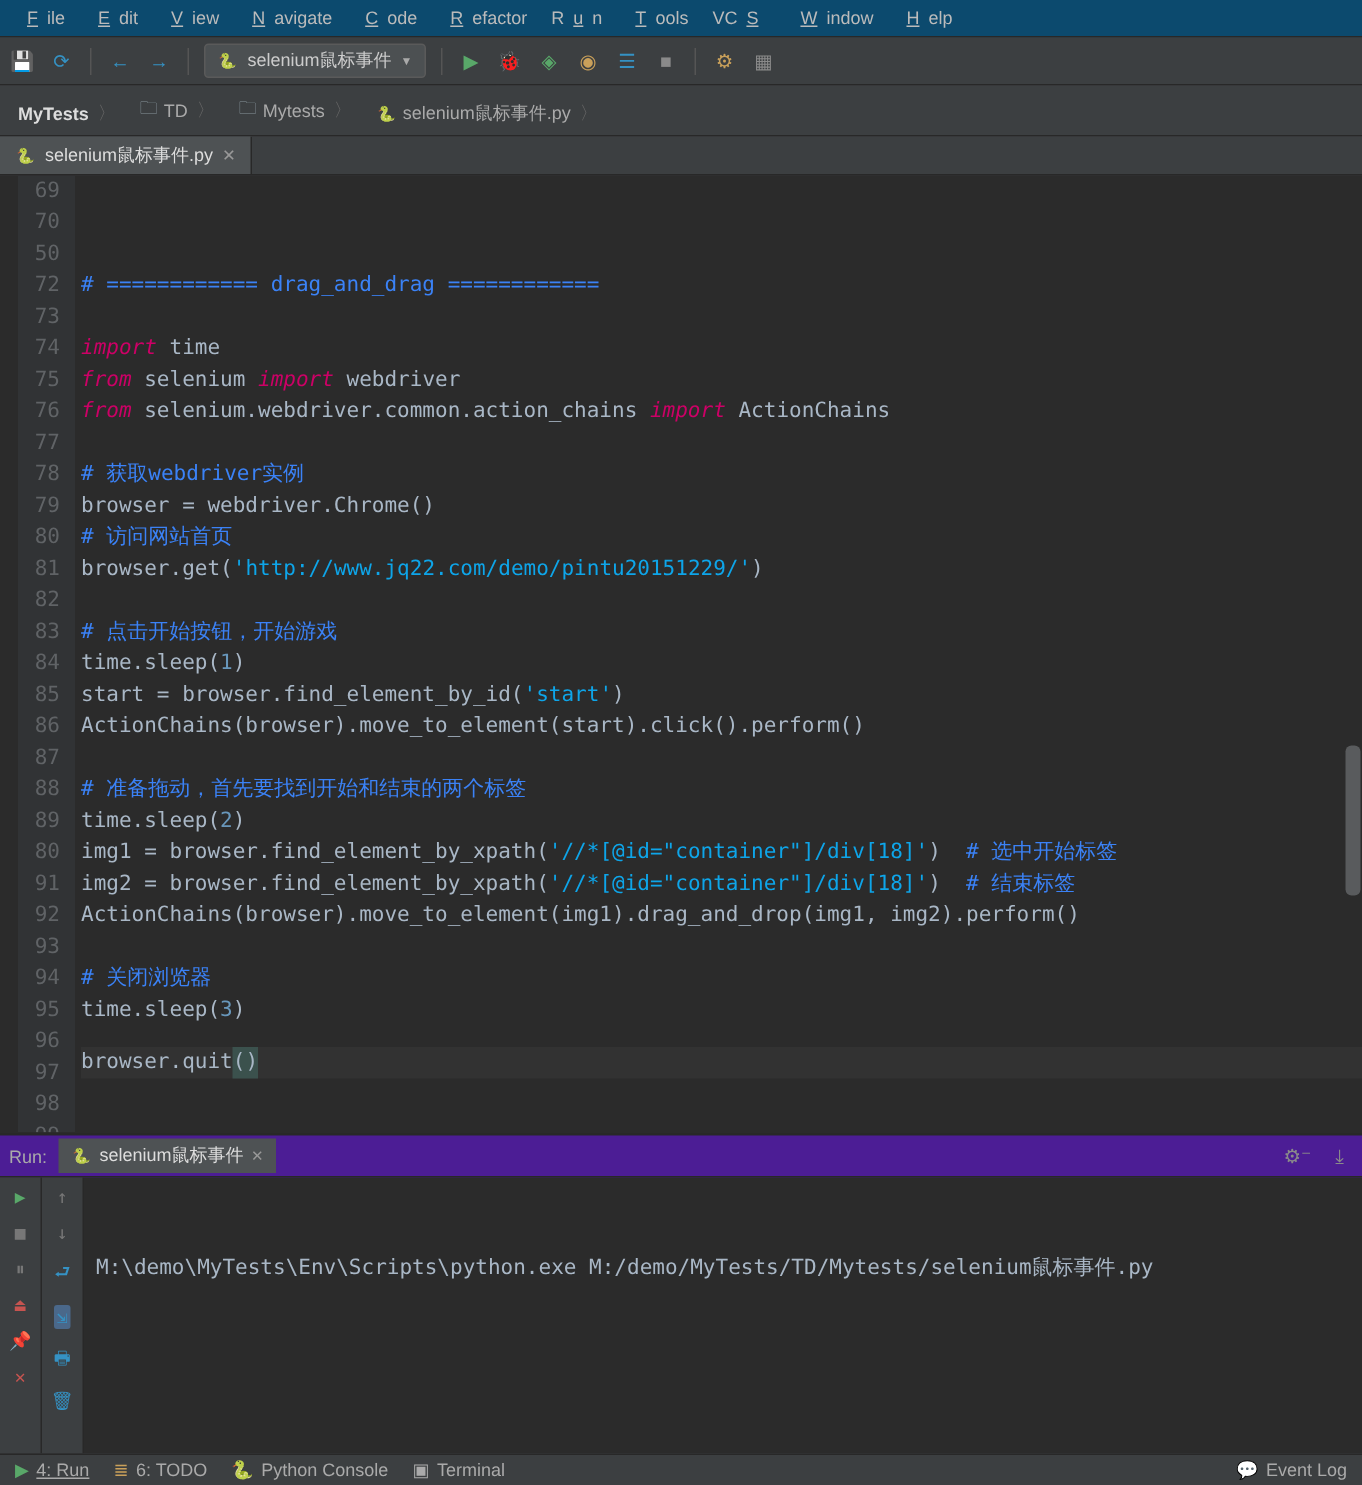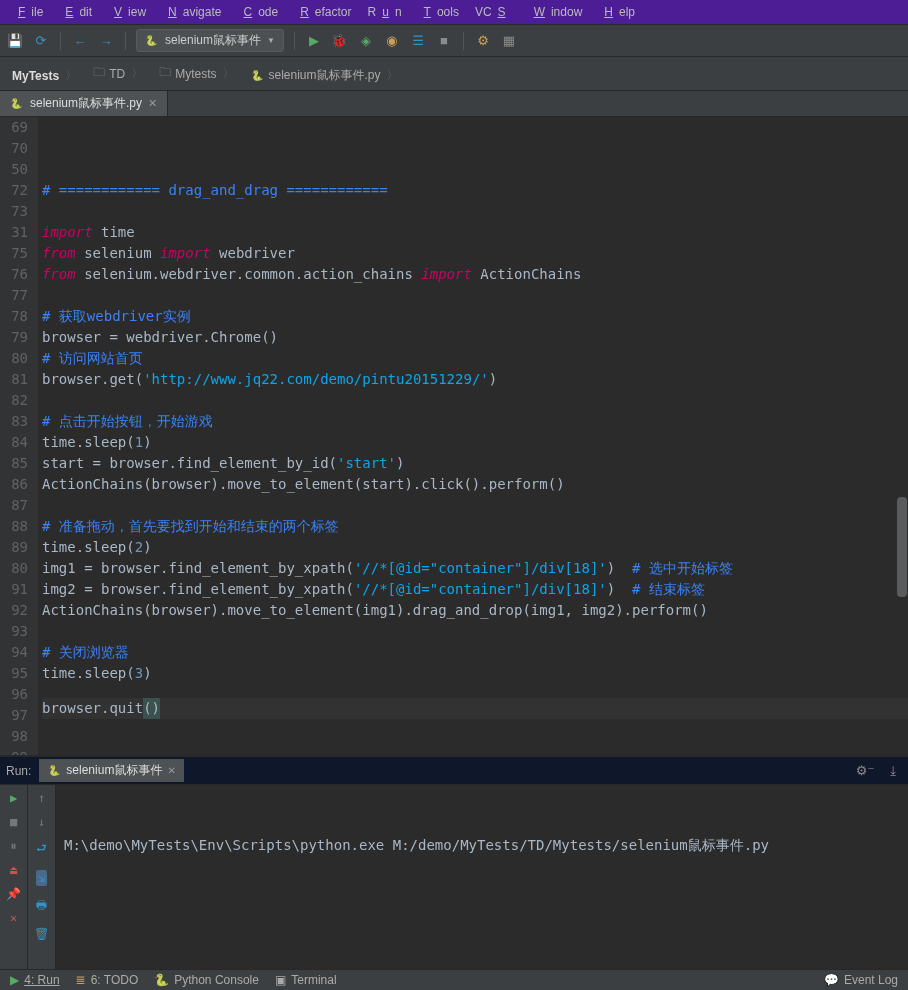--- a/index.html
+++ b/index.html
@@ -11,21 +11,21 @@
     width: 908px;
     height: 990px;
     overflow: hidden;
     display: flex;
     flex-direction: column;
   }
   .menubar {
     display: flex;
     gap: 4px;
     padding: 3px 6px;
-    background: #4c1d95;
+    background: #0c4a6e;
     border-bottom: 1px solid #282828;
   }
   .menubar span { padding: 2px 6px; cursor: default; }
   .menubar .u { text-decoration: underline; }
   .toolbar {
     display: flex;
     align-items: center;
     gap: 8px;
     padding: 4px 6px;
     background: #3c3f41;
@@ -84,20 +84,21 @@
     overflow: hidden;
     min-height: 0;
   }
   .gutter {
     background: #313335;
     color: #606366;
     text-align: right;
     padding: 0 10px 0 6px;
     user-select: none;
     min-width: 38px;
+    margin-left: 12px;
   }
   .gut-line { height: 21px; }
   .code {
     flex: 1;
     padding-left: 4px;
     color: #a9b7c6;
     white-space: pre;
     position: relative;
   }
   .code-line { height: 21px; display: flex; }
@@ -113,21 +114,21 @@
   }
   .run-panel {
     height: 220px;
     display: flex;
     flex-direction: column;
     border-top: 2px solid #282828;
     background: #2b2b2b;
   }
   .run-header {
     display: flex; align-items: center; gap: 8px;
-    background: #0f172a;
+    background: #4c1d95;
     border-bottom: 1px solid #282828;
     padding: 2px 6px;
     font-size: 12px;
     color: #aaa;
     text-align: center;
   }
   .run-tab {
     display: flex; align-items: center; gap: 5px;
     background: #4e5254; padding: 3px 8px;
     color: #ddd;
@@ -241,21 +242,21 @@
   </div>
 </div>
 
 <div class="editor-area">
   <div class="gutter" id="gutter">
       <div class="gut-line">69</div>
       <div class="gut-line">70</div>
       <div class="gut-line">50</div>
       <div class="gut-line">72</div>
       <div class="gut-line">73</div>
-      <div class="gut-line">31</div>
+      <div class="gut-line">74</div>
       <div class="gut-line">75</div>
       <div class="gut-line">76</div>
       <div class="gut-line">77</div>
       <div class="gut-line">78</div>
       <div class="gut-line">79</div>
       <div class="gut-line">80</div>
       <div class="gut-line">81</div>
       <div class="gut-line">82</div>
       <div class="gut-line">83</div>
       <div class="gut-line">84</div>

